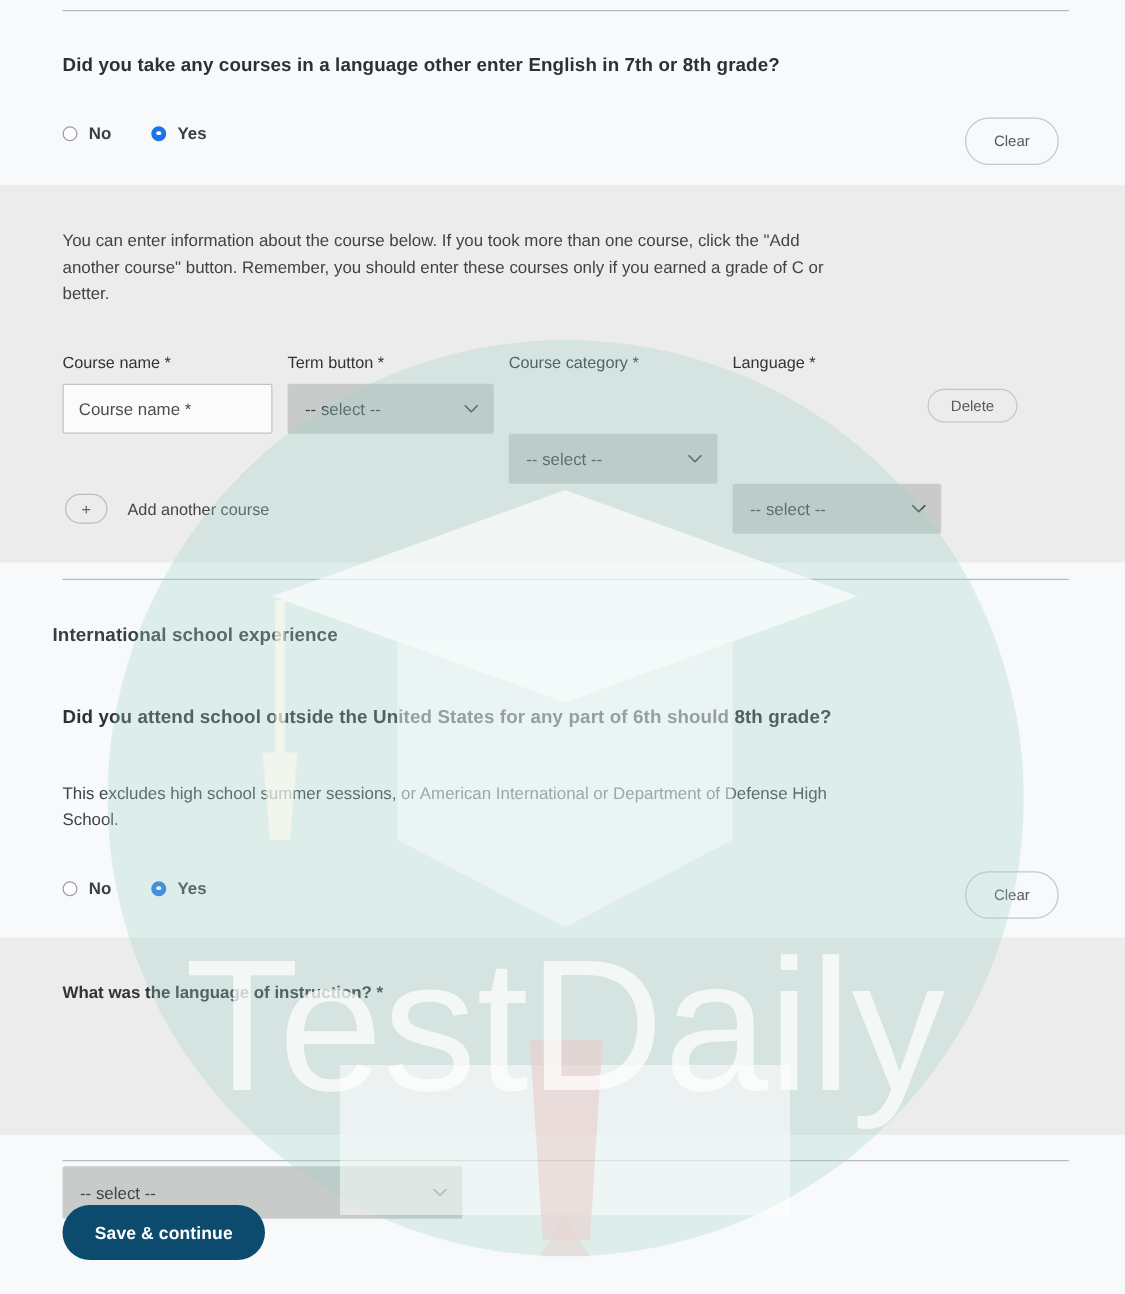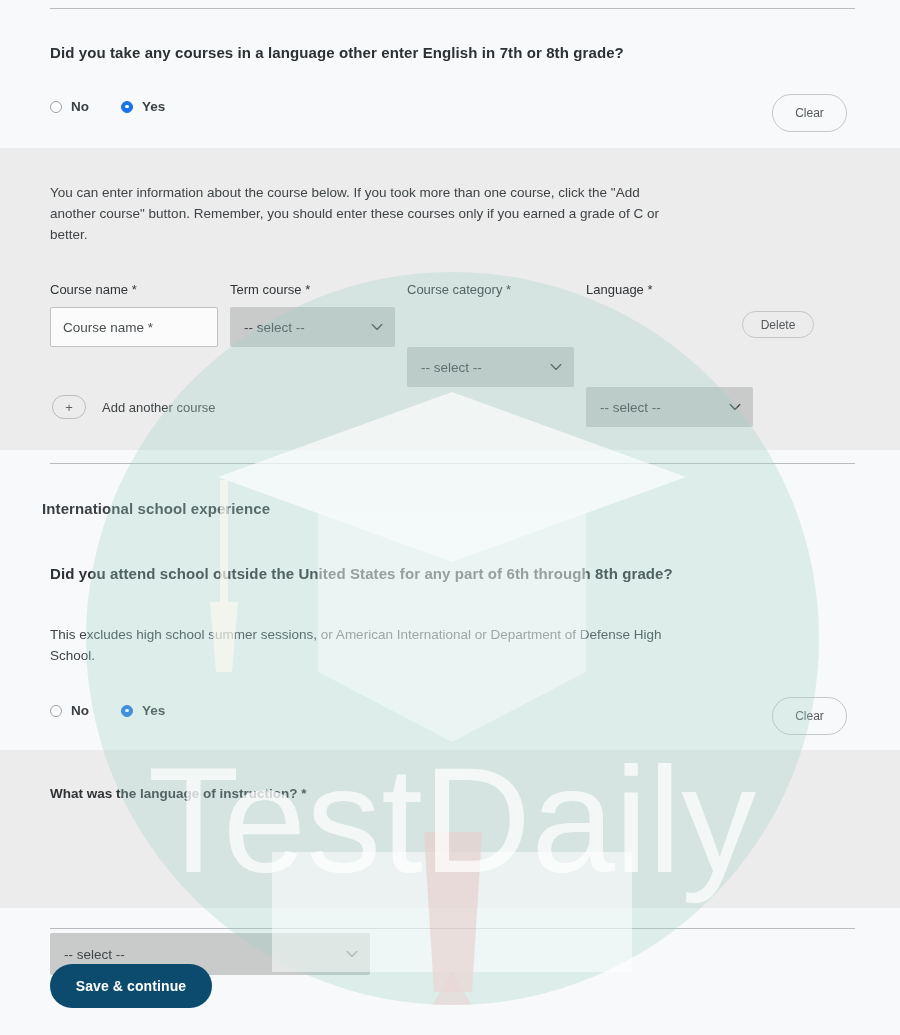--- a/index.html
+++ b/index.html
@@ -236,21 +236,21 @@
       <span class="radio-dot"></span>
       <span class="radio-label">Yes</span>
     </div>
   </div>
 
   <button class="abs pill-btn" id="clear-btn-1" style="left:772px; top:94px;">Clear</button>
 
   <div class="abs help-text" style="left:50px; top:182px;">You can enter information about the course below. If you took more than one course, click the "Add another course" button. Remember, you should enter these courses only if you earned a grade of C or better.</div>
 
   <div class="abs field-label" style="left:50px; top:282px;">Course name *</div>
-  <div class="abs field-label" style="left:230px; top:282px;">Term course *</div>
+  <div class="abs field-label" style="left:230px; top:282px;">Term button *</div>
   <div class="abs field-label" style="left:407px; top:282px;">Course category *</div>
   <div class="abs field-label" style="left:586px; top:282px;">Language *</div>
 
   <input class="abs text-input" style="left: 50px; top: 307px;" type="text" placeholder="Course name *">
 
   <div class="abs select-box" style="left:230px; top:307px; width:165px;">
     <span class="select-text">-- select --</span>
     <svg class="chevron" viewBox="0 0 20 20">
       <path d="M4 7 L10 13 L16 7" fill="none" stroke="#3f4447" stroke-width="1.7" stroke-linecap="round" stroke-linejoin="round"></path>
     </svg>
@@ -272,21 +272,21 @@
 
   <button class="abs pill-btn" id="delete-btn" style="left:742px; top:311px;">Delete</button>
 
   <div class="abs" id="add-course-row" style="left:52px; top:395px;">
     <span id="add-course-plus">+</span>
     <span id="add-course-label">Add another course</span>
   </div>
 
   <div class="abs section-heading" style="left:42px; top:500px;text-align:center;">International school experience</div>
 
-  <div class="abs q-heading" style="left:50px; top:565px;">Did you attend school outside the United States for any part of 6th through 8th grade?</div>
+  <div class="abs q-heading" style="left:50px; top:565px;">Did you attend school outside the United States for any part of 6th should 8th grade?</div>
 
   <div class="abs help-text" style="left:50px; top:624px;">This excludes high school summer sessions, or American International or Department of Defense High School.</div>
 
   <div class="abs radio-group" style="left:50px; top:703px;">
     <div class="radio-opt">
       <span class="radio-dot"></span>
       <span class="radio-label">No</span>
     </div>
     <div class="radio-opt checked">
       <span class="radio-dot"></span>

